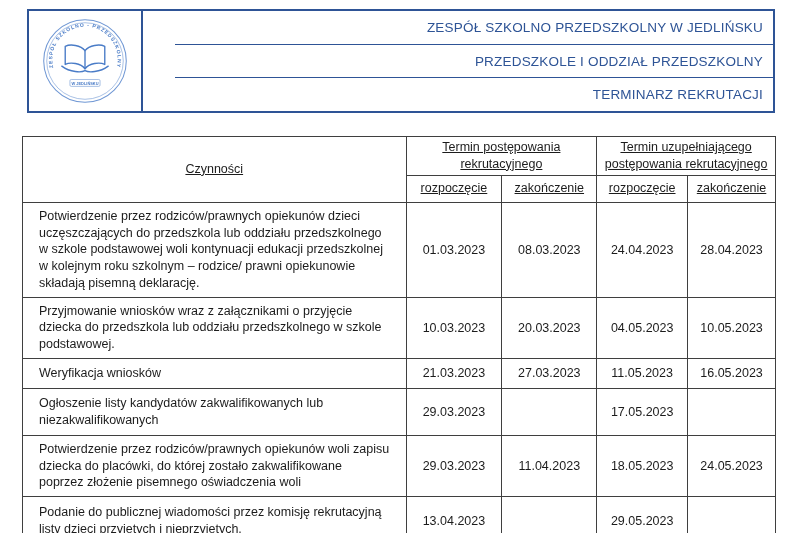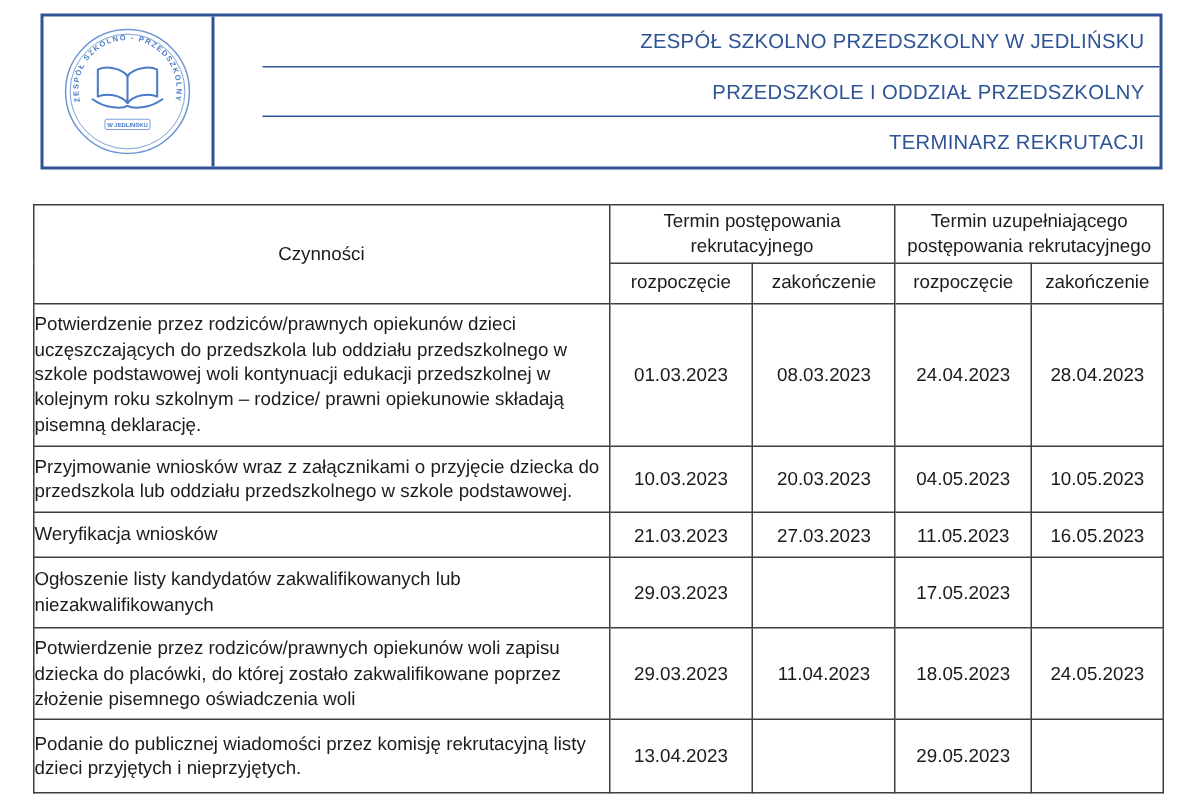--- a/index.html
+++ b/index.html
@@ -53,25 +53,26 @@
   .doc-table th, .doc-table td {
     border: 1px solid #3f3f3f;
     font-weight: normal;
     box-sizing: border-box;
     background: #ffffff;
   }
   .doc-table th {
     vertical-align: middle;
     line-height: 1.35;
     padding: 2px 6px;
+    text-decoration: underline;
   }
   .doc-table td.activity {
     text-align: left;
     vertical-align: middle;
-    padding: 5px 0;
+    padding: 5px 16px;
     line-height: 1.34;
   }
   .doc-table td.date {
     text-align: center;
     vertical-align: middle;
     padding: 2px 4px;
   }
 
   tr.hdr-top    { height: 38px; }
   tr.hdr-sub    { height: 27px; }

